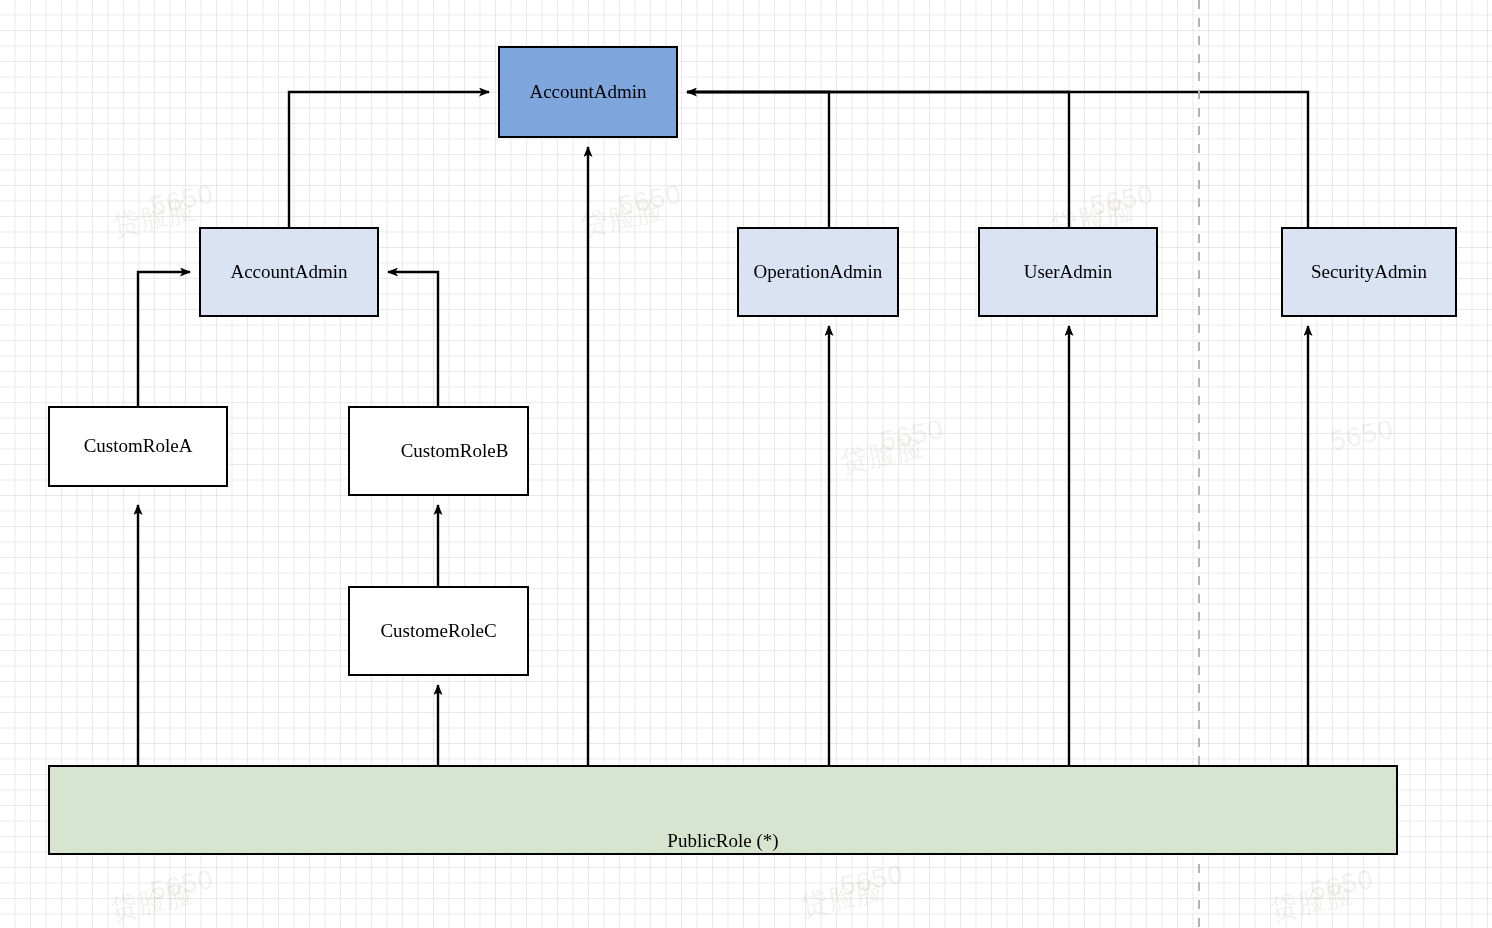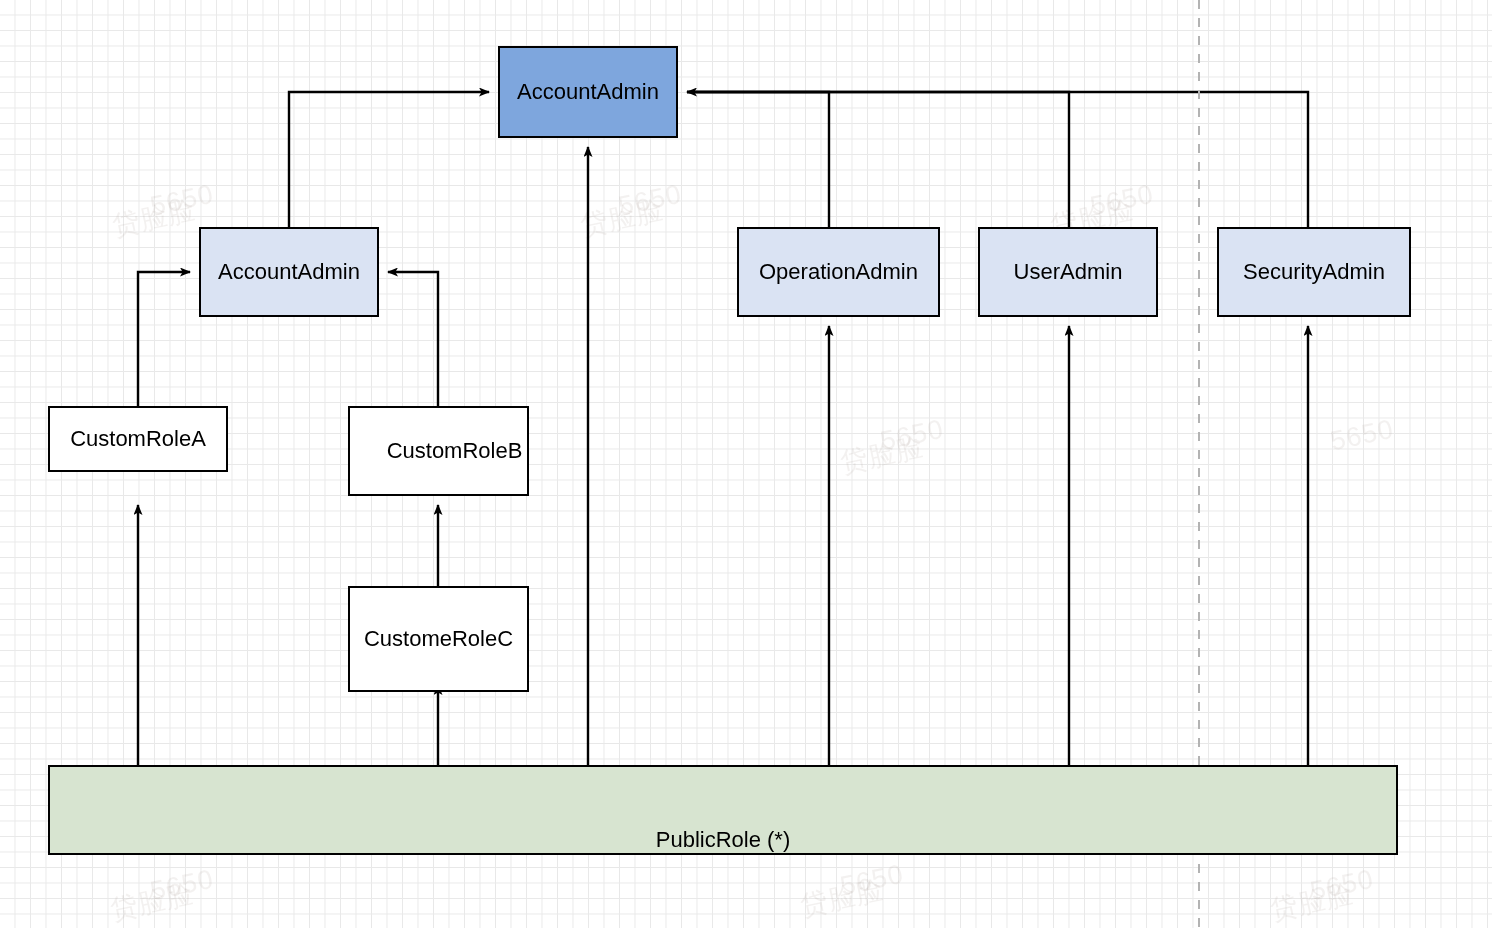--- a/index.html
+++ b/index.html
@@ -52,22 +52,22 @@
     z-index: 3;
     pointer-events: none;
   }
   .node {
     position: absolute;
     box-sizing: border-box;
     border: 2px solid #000000;
     display: flex;
     align-items: center;
     justify-content: center;
-    font-family: Liberation Sans, sans-serif;
-    font-size: 22px;
+    font-family: Liberation Serif, serif;
+    font-size: 19px;
     color: #000000;
     z-index: 5;
     text-align: center;
     line-height: 1.2;
   }
 </style>
 </head>
 <body>
 
 <div id="canvas">
@@ -128,35 +128,35 @@
 
     <line x1="1199" y1="0" x2="1199" y2="928" stroke="#b3b3b3" stroke-width="2" stroke-dasharray="9 9"></line>
   </svg>
 
   <div class="node" id="n-accountadmin" style="left: 498px; top: 46px; width: 180px; height: 92px; background: rgb(126, 166, 221);">
     <span>AccountAdmin</span>
   </div>
   <div class="node" id="n-systemadmin" style="left: 199px; top: 227px; width: 180px; height: 90px; background: rgb(218, 227, 243);">
     <span>AccountAdmin</span>
   </div>
-  <div class="node" id="n-operationadmin" style="left: 737px; top: 227px; width: 203px; height: 90px; background: rgb(218, 227, 243); text-align: center;">
+  <div class="node" id="n-operationadmin" style="left: 737px; top: 227px; width: 162px; height: 90px; background: rgb(218, 227, 243); text-align: center;">
     <span>OperationAdmin</span>
   </div>
   <div class="node" id="n-useradmin" style="left: 978px; top: 227px; width: 180px; height: 90px; background: rgb(218, 227, 243);">
     <span>UserAdmin</span>
   </div>
-  <div class="node" id="n-securityadmin" style="left: 1217px; top: 227px; width: 194px; height: 90px; background: rgb(218, 227, 243); justify-content: center;">
+  <div class="node" id="n-securityadmin" style="left: 1281px; top: 227px; width: 176px; height: 90px; background: rgb(218, 227, 243); justify-content: center;">
     <span>SecurityAdmin</span>
   </div>
-  <div class="node" id="n-customrolea" style="left: 48px; top: 406px; width: 180px; height: 66px; background: rgb(255, 255, 255);">
+  <div class="node" id="n-customrolea" style="left: 48px; top: 406px; width: 180px; height: 81px; background: rgb(255, 255, 255);">
     <span>CustomRoleA</span>
   </div>
   <div class="node" id="n-customroleb" style="left: 348px; top: 406px; width: 181px; height: 90px; background: rgb(255, 255, 255); padding-left: 32px;">
     <span>CustomRoleB</span>
   </div>
-  <div class="node" id="n-customrolec" style="left: 348px; top: 586px; width: 181px; height: 106px; background: rgb(255, 255, 255);">
+  <div class="node" id="n-customrolec" style="left: 348px; top: 586px; width: 181px; height: 90px; background: rgb(255, 255, 255);">
     <span>CustomeRoleC</span>
   </div>
   <div class="node" id="n-publicrole" style="left: 48px; top: 765px; width: 1350px; height: 90px; background: rgb(215, 228, 208); align-items: flex-end;">
     <span>PublicRole (*)</span>
   </div>
 
 </div>
 
 </body></html>

